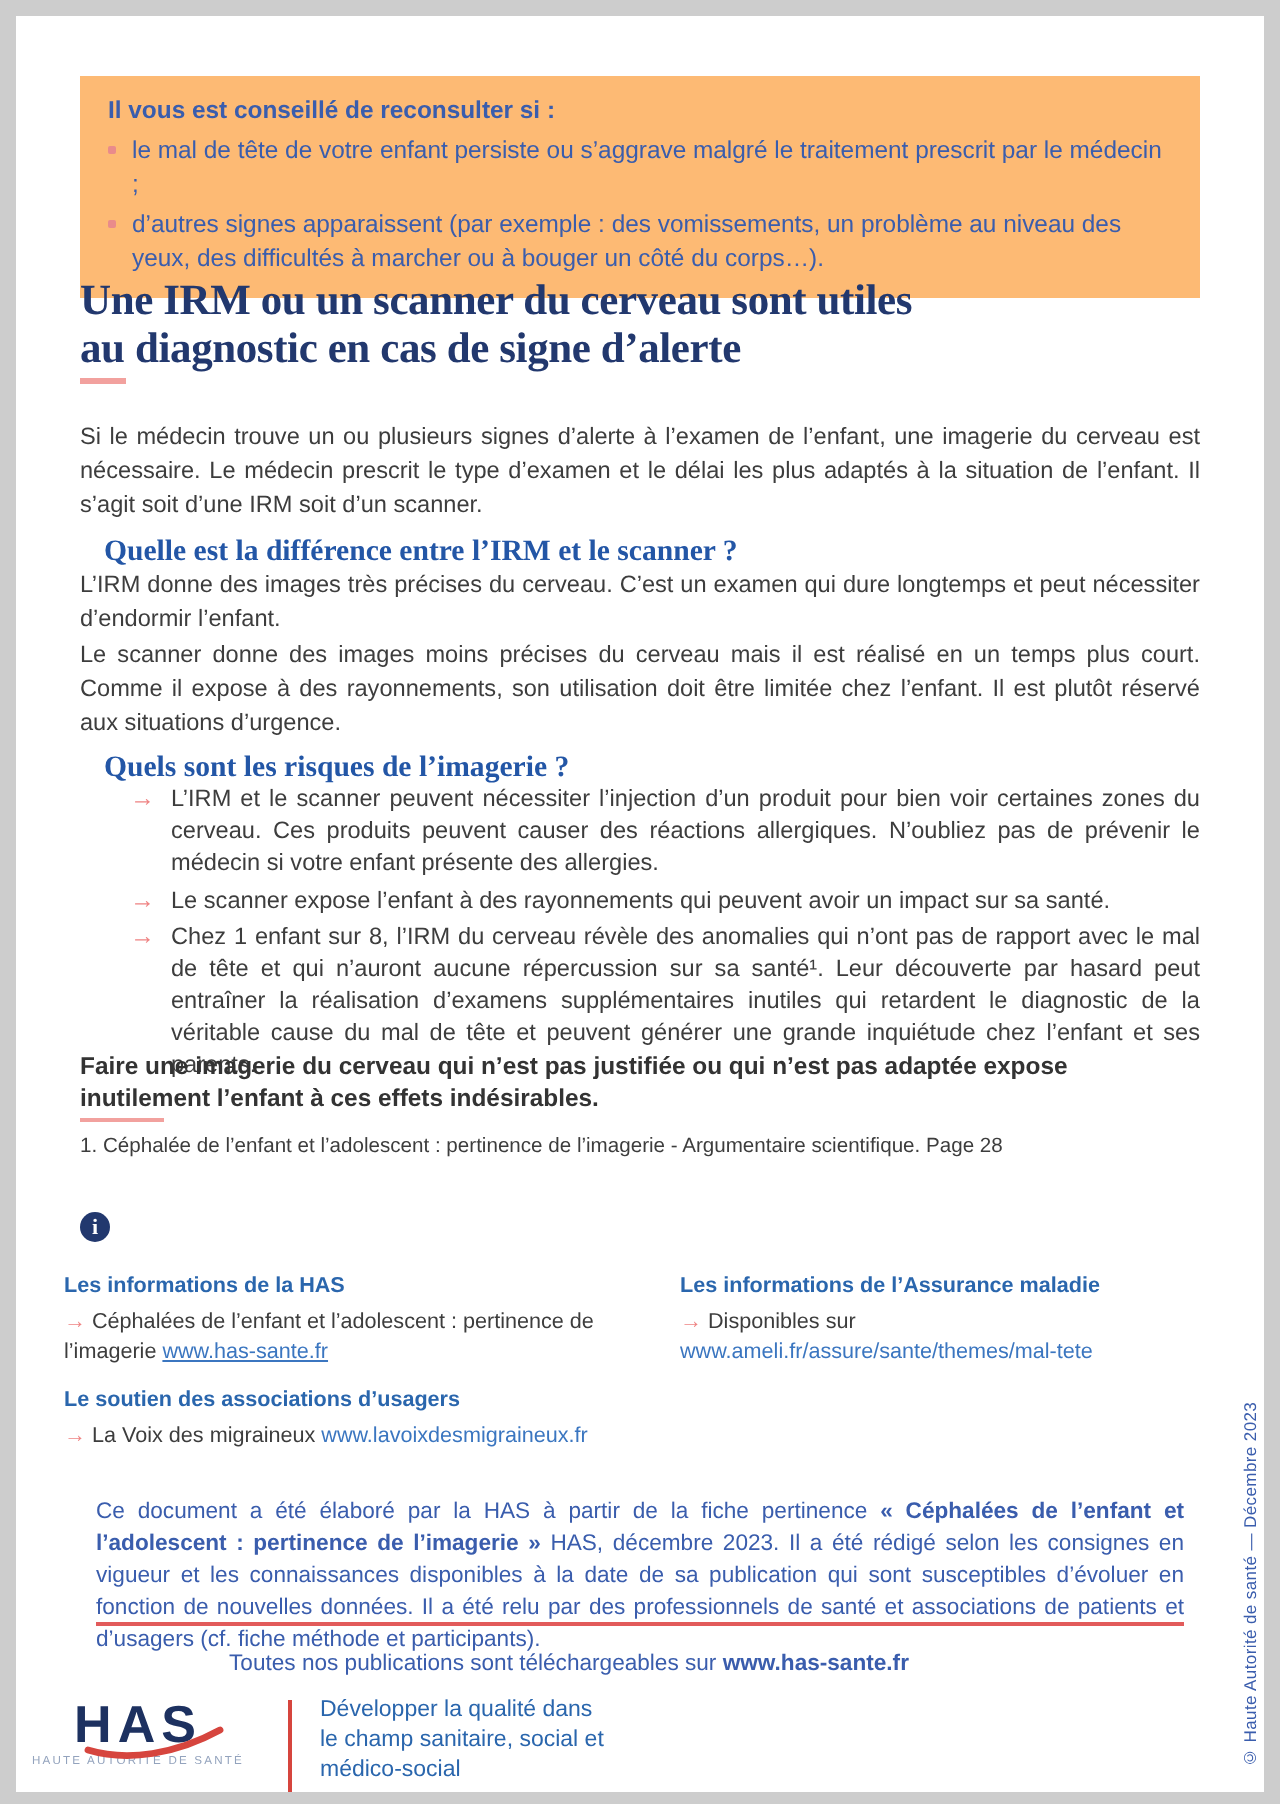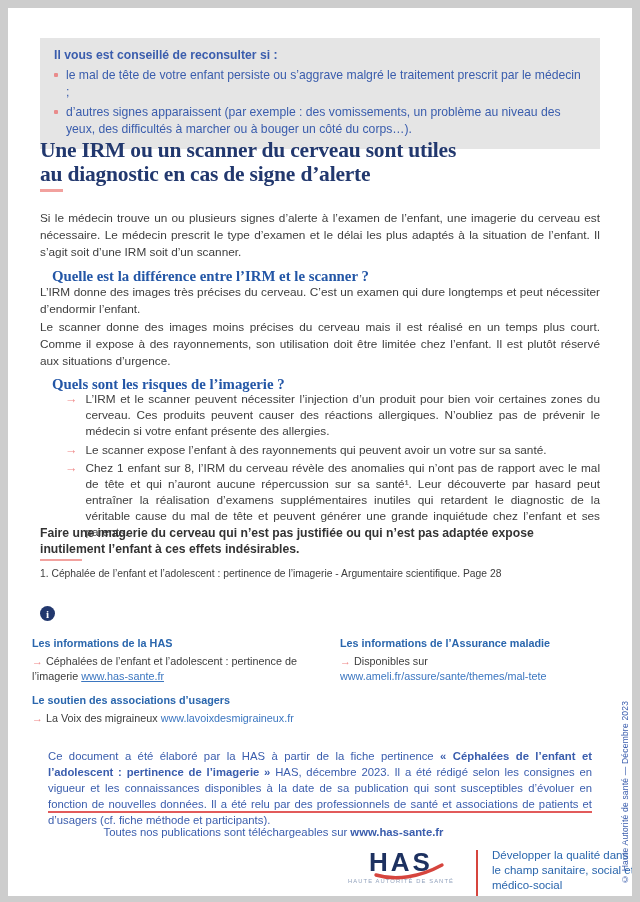--- a/index.html
+++ b/index.html
@@ -8,21 +8,21 @@
     background:#cdcdcd;
     font-family:"Liberation Sans", sans-serif;
   }
   .page{
     position:absolute;left:8px;top:8px;width:624px;height:888px;
     background:#ffffff;overflow:hidden;
   }
   .abs{position:absolute;left:32px;width:560px;}
 
   
-  .advisory{top:30px;background:#e5e5e5;box-sizing:border-box;padding:9px 14px 11px;
+  .advisory{top:30px;background:#fdba74;box-sizing:border-box;padding:9px 14px 11px;
     color:#3a5dad;font-size:12.2px;line-height:17px;}
   .adv-title{margin:0 0 2px;font-weight:bold;}
   .adv-item{display:flex;gap:8px;margin-top:3px;justify-content:center;}
   .adv-dot{width:4px;height:4px;border-radius:1px;background:#e98b8b;margin-top:6px;flex:none;}
 
   
   .h1{top:130px;margin:0;font-family:"Liberation Serif", serif;font-weight:bold;
     font-size:21.5px;line-height:24px;color:#22386e;letter-spacing:-0.2px;}
   .accent{top:181px;width:23px;height:3px;background:#f2a19e;}
   .h2{margin:12px;font-family:"Liberation Serif", serif;font-weight:bold;
@@ -56,25 +56,25 @@
   .col-head{margin:0 0 3px;font-size:10.8px;font-weight:bold;color:#2a66ad;line-height:14px;}
   .col-item{margin:0 0 10px;font-size:10.8px;line-height:14px;color:#3d3d3d;}
   .col-item .arrow{font-size:11px;}
   a.lnk{color:#3b76c0;text-decoration:none;cursor:pointer;}
   a.lnk.u{text-decoration:underline;}
 
   
   .footer-para{top:740px;left:40px;width:544px;margin:0;font-size:11.3px;line-height:16px;
     color:#3a5dad;text-align:justify;}
   .red-rule{top:803px;left:40px;width:544px;height:2px;background:#e25b5b;}
-  .dl-line{top:818px;left:1px;width:529px;margin:0;text-align:center;
+  .dl-line{top:818px;left:12px;width:529px;margin:0;text-align:center;
     font-size:11.3px;color:#3a5dad;}
   .dl-line strong{font-weight:bold;}
 
-  .logo-row{top:840px;left:0;width:630px;display:flex;justify-content:flex-end;
+  .logo-row{top:840px;left:0;width:630px;display:flex;justify-content:flex-start;
     align-items:flex-start;gap:14px;}
   .logo{width:122px;text-align:center;position:relative;}
   .logo-acronym{font-size:26px;font-weight:bold;color:#1d3160;letter-spacing:3px;line-height:28px;}
   .logo-swoosh{position:absolute;left:14px;top:14px;pointer-events:none;}
   .logo-name{font-size:5.8px;color:#93a3bd;letter-spacing:1.1px;margin-top:2px;}
   .logo-divider{width:2px;height:48px;background:#d6453e;margin-top:2px;}
   .tagline{width:146px;font-size:11.5px;line-height:15px;color:#2a66ad;}
 
   .copyright{position:absolute;right:10px;top:726px;height:158px;
     writing-mode:vertical-rl;transform:rotate(180deg);
@@ -110,21 +110,21 @@
   <p class="abs p p2">Le scanner donne des images moins précises du cerveau mais il est réalisé en un temps plus court. Comme il expose à des rayonnements, son utilisation doit être limitée chez l’enfant. Il est plutôt réservé aux situations d’urgence.</p>
 
   <h2 class="abs h2 h2b">Quels sont les risques de l’imagerie ?</h2>
 
   <div class="abs li li1">
     <span class="arrow">→</span>
     <p class="p">L’IRM et le scanner peuvent nécessiter l’injection d’un produit pour bien voir certaines zones du cerveau. Ces produits peuvent causer des réactions allergiques. N’oubliez pas de prévenir le médecin si votre enfant présente des allergies.</p>
   </div>
   <div class="abs li li2">
     <span class="arrow">→</span>
-    <p class="p">Le scanner expose l’enfant à des rayonnements qui peuvent avoir un votre sur sa santé.</p>
+    <p class="p">Le scanner expose l’enfant à des rayonnements qui peuvent avoir un impact sur sa santé.</p>
   </div>
   <div class="abs li li3">
     <span class="arrow">→</span>
     <p class="p">Chez 1 enfant sur 8, l’IRM du cerveau révèle des anomalies qui n’ont pas de rapport avec le mal de tête et qui n’auront aucune répercussion sur sa santé¹. Leur découverte par hasard peut entraîner la réalisation d’examens supplémentaires inutiles qui retardent le diagnostic de la véritable cause du mal de tête et peuvent générer une grande inquiétude chez l’enfant et ses parents.</p>
   </div>
 
   <p class="abs p bold-note">Faire une imagerie du cerveau qui n’est pas justifiée ou qui n’est pas adaptée expose inutilement l’enfant à ces effets indésirables.</p>
 
   <div class="abs foot-rule"></div>
   <p class="abs footnote">1. Céphalée de l’enfant et l’adolescent : pertinence de l’imagerie - Argumentaire scientifique. Page 28</p>

